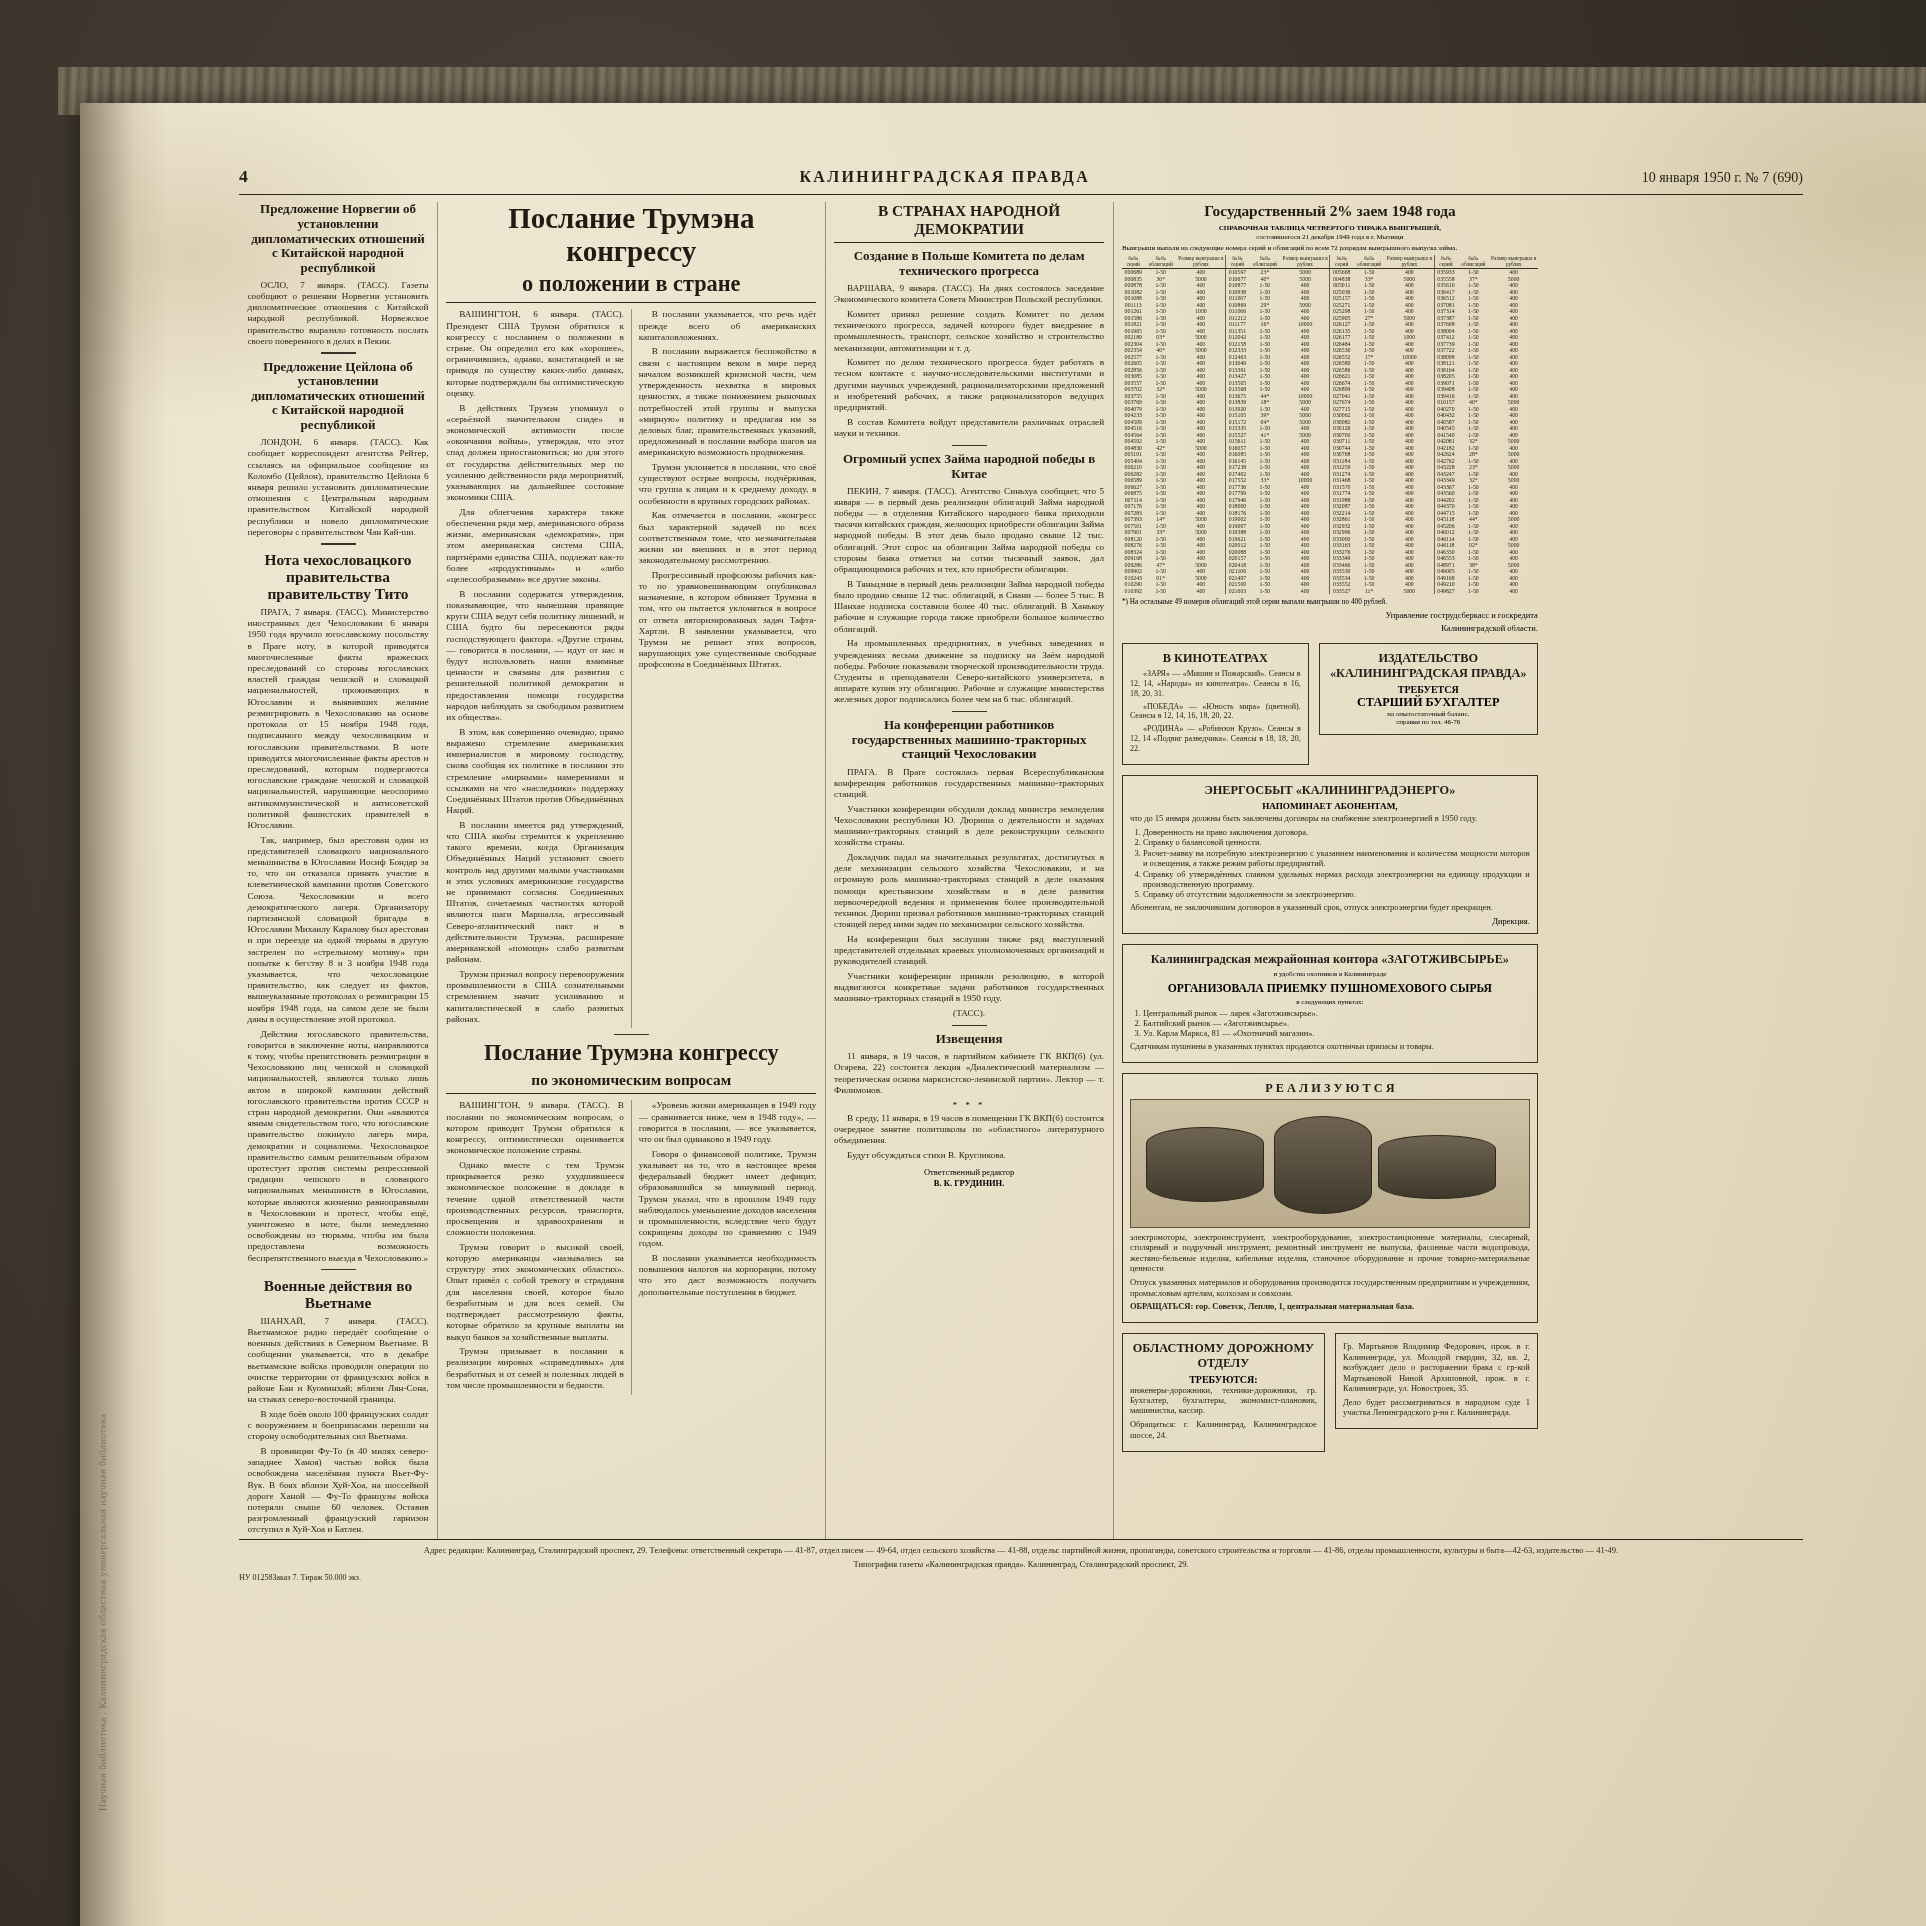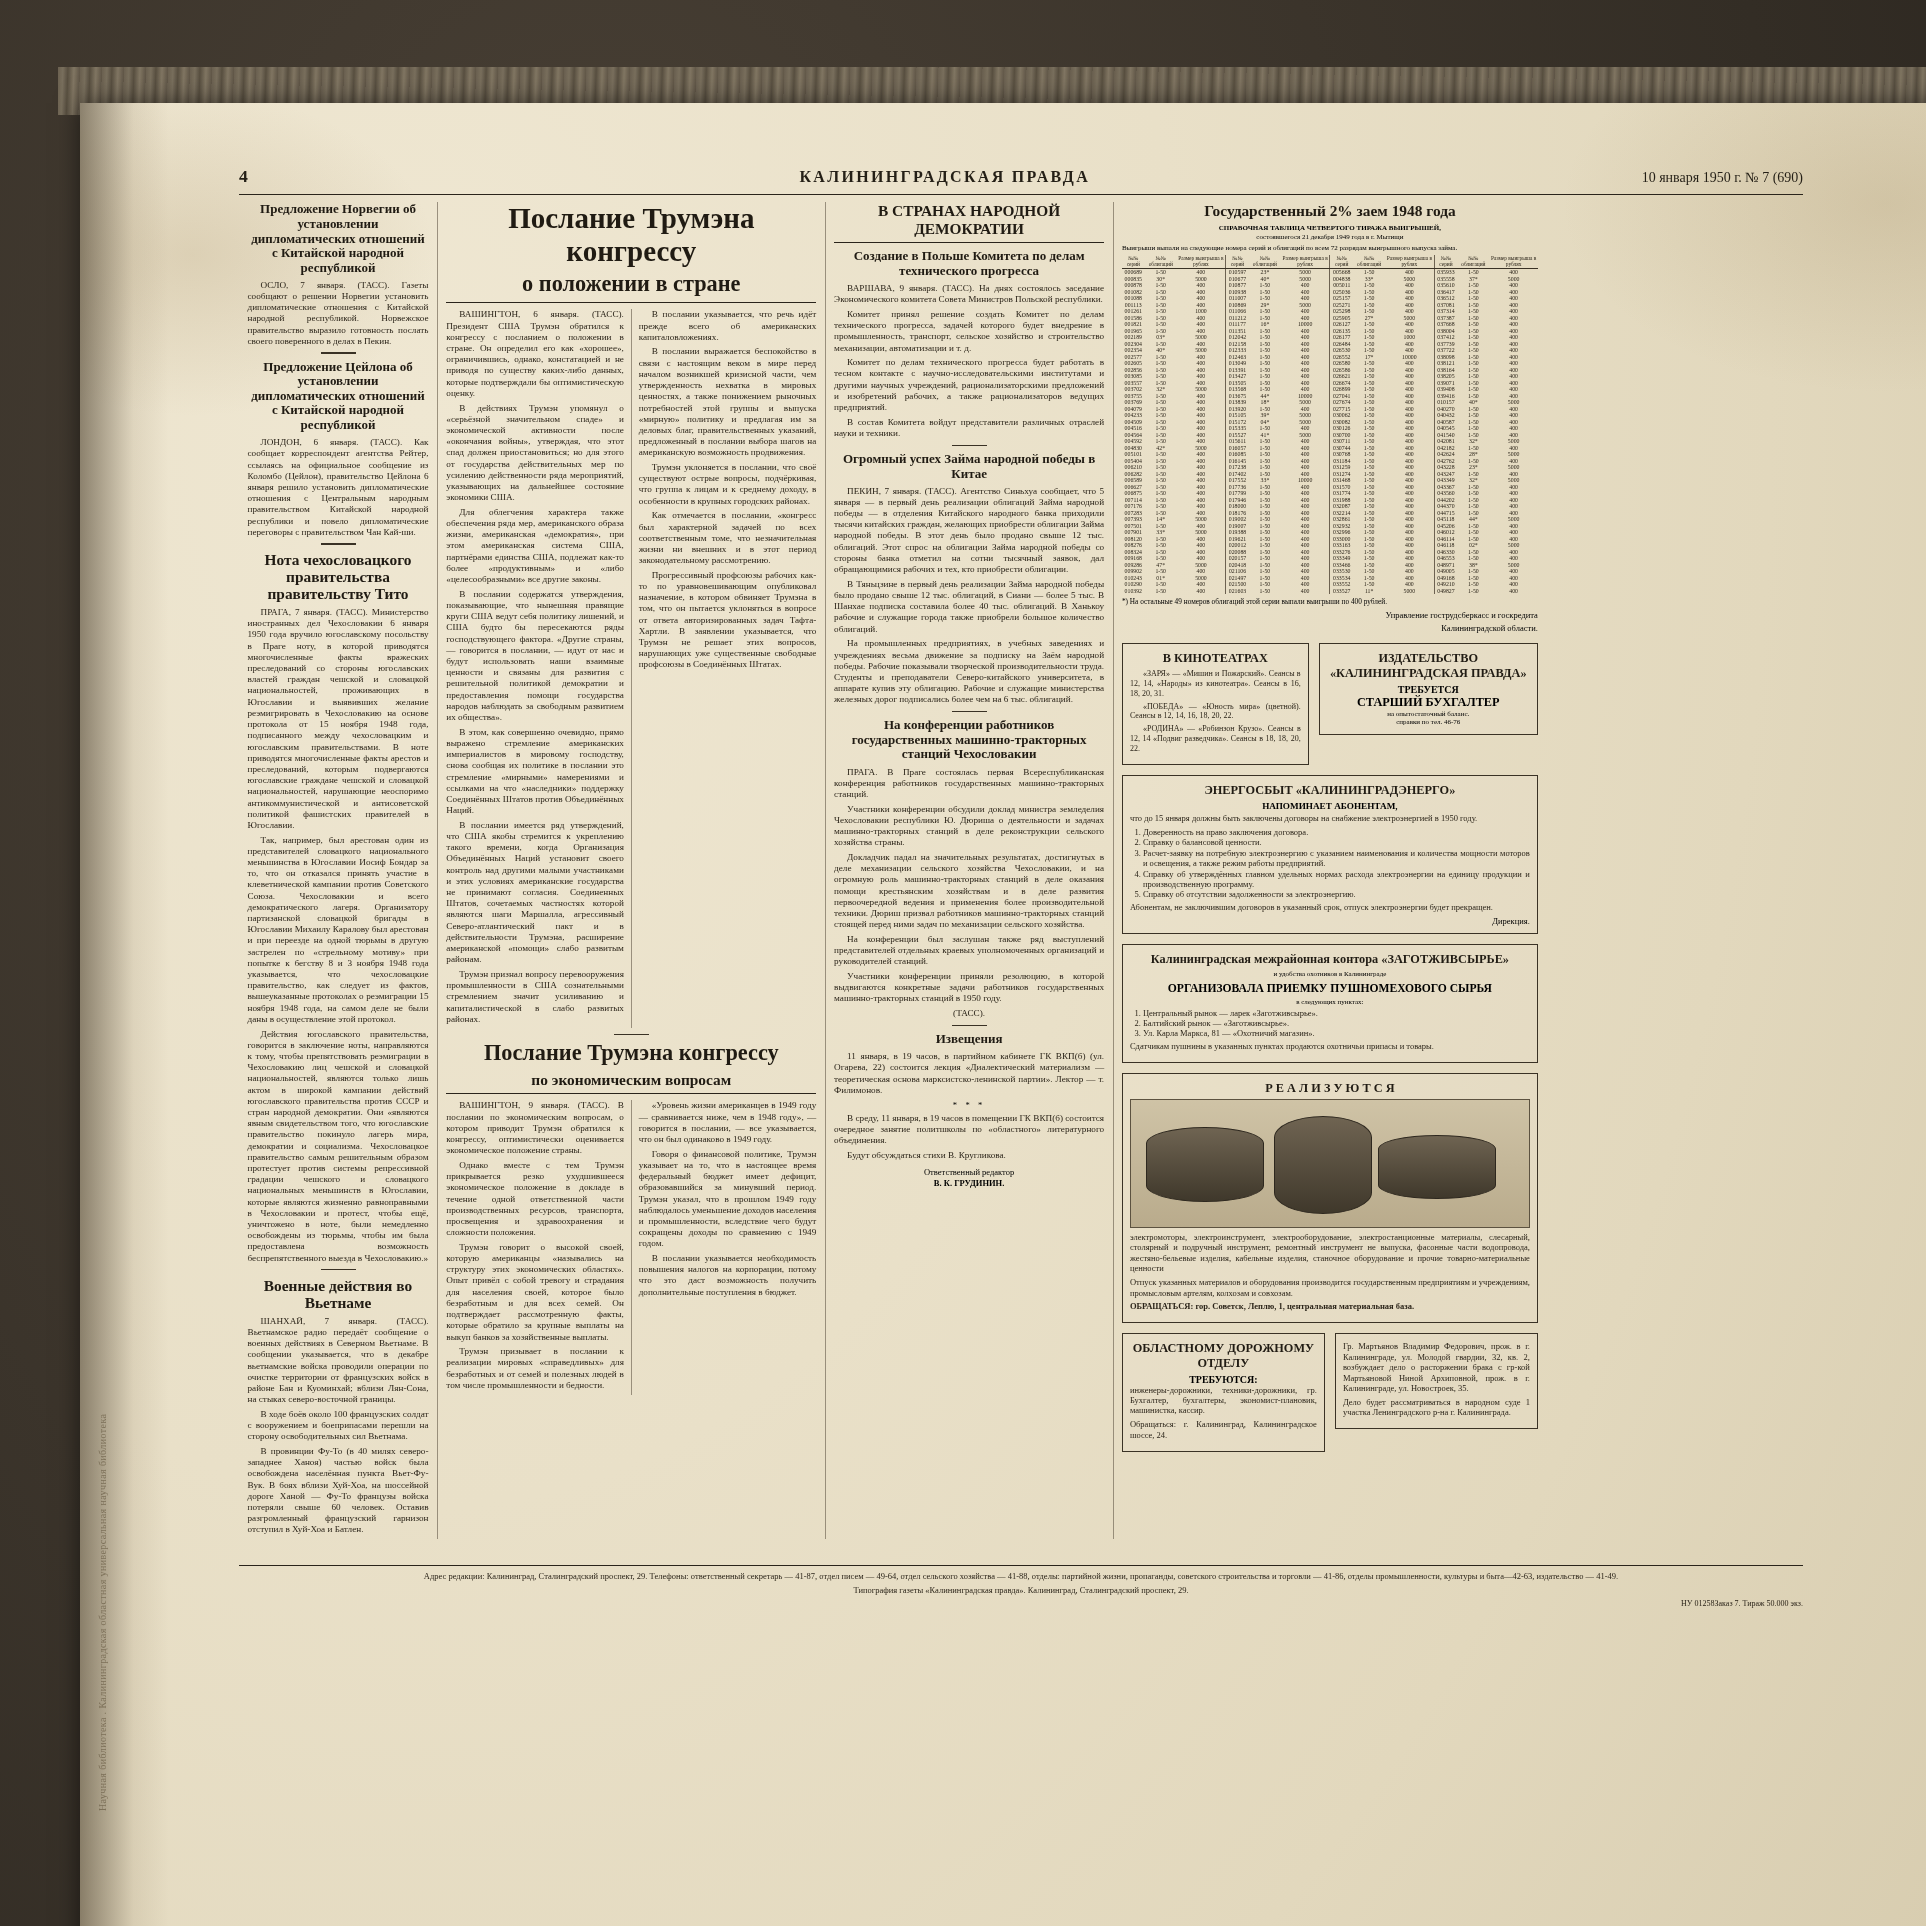--- a/index.html
+++ b/index.html
@@ -113,24 +113,24 @@
     background:
       linear-gradient(180deg,#cfc3a6,#b9ab8c);
     position:relative;overflow:hidden;border:0.8px solid #5c5240;
   }
   .advimg .cyl{
     position:absolute;border-radius:50%/22%;
     background:linear-gradient(180deg,#6f6452,#3f382b);
     border:1.2px solid #2e281f;
   }
   .footer{
-    margin-top:26px;border-top:1.2px solid #2a241b;padding-top:4.6px;
+    margin-top:0;border-top:1.2px solid #2a241b;padding-top:4.6px;
     font-size:8.5px;line-height:10.8px;color:#2b2419;text-align:center;
   }
-  .footer .row{display:flex;justify-content:flex-end;font-size:8px;}
+  .footer .row{display:flex;justify-content:flex-start;font-size:8px;}
   .center{text-align:center;}
   .bold{font-weight:bold;}
   .tiny{font-size:7px;line-height:8.5px;}
   .editor{margin-top:6.2px;font-size:8.5px;line-height:10.4px;text-align:center;}
   .stars{text-align:center;letter-spacing:3.1px;font-size:8.5px;margin:3.1px 0;}
 </style>
 </head>
 <body>
 
 <div id="page">

